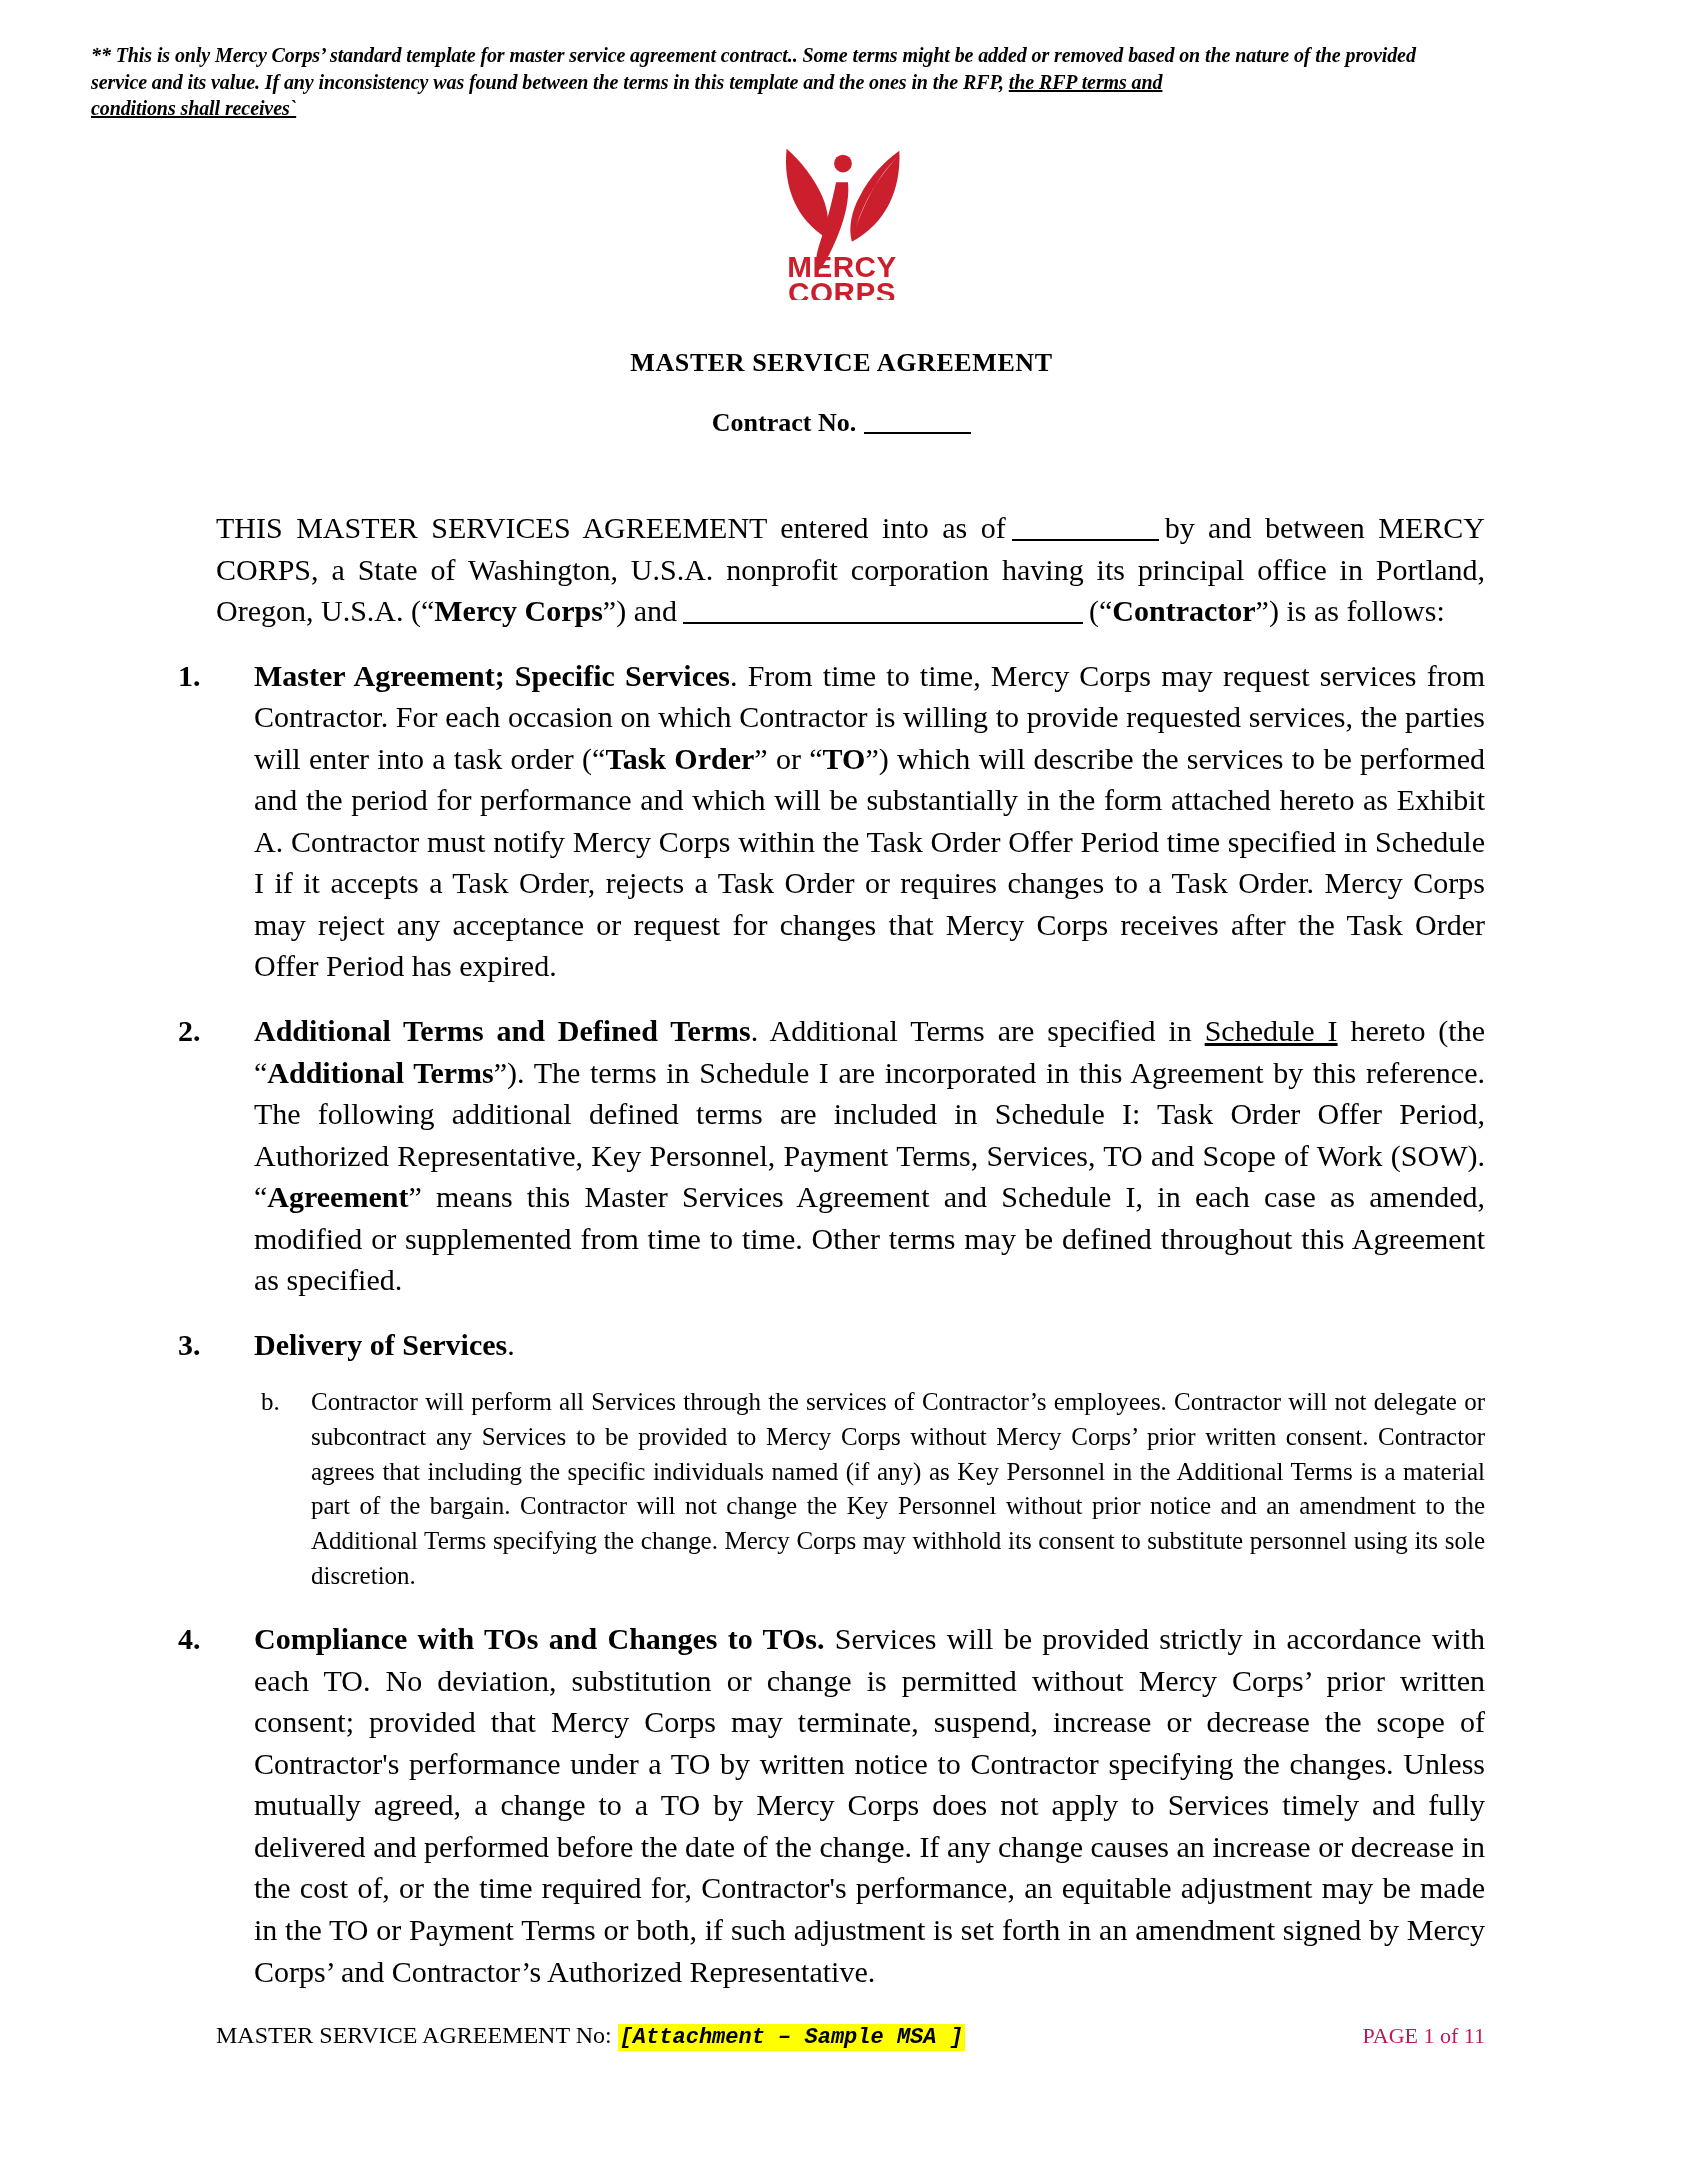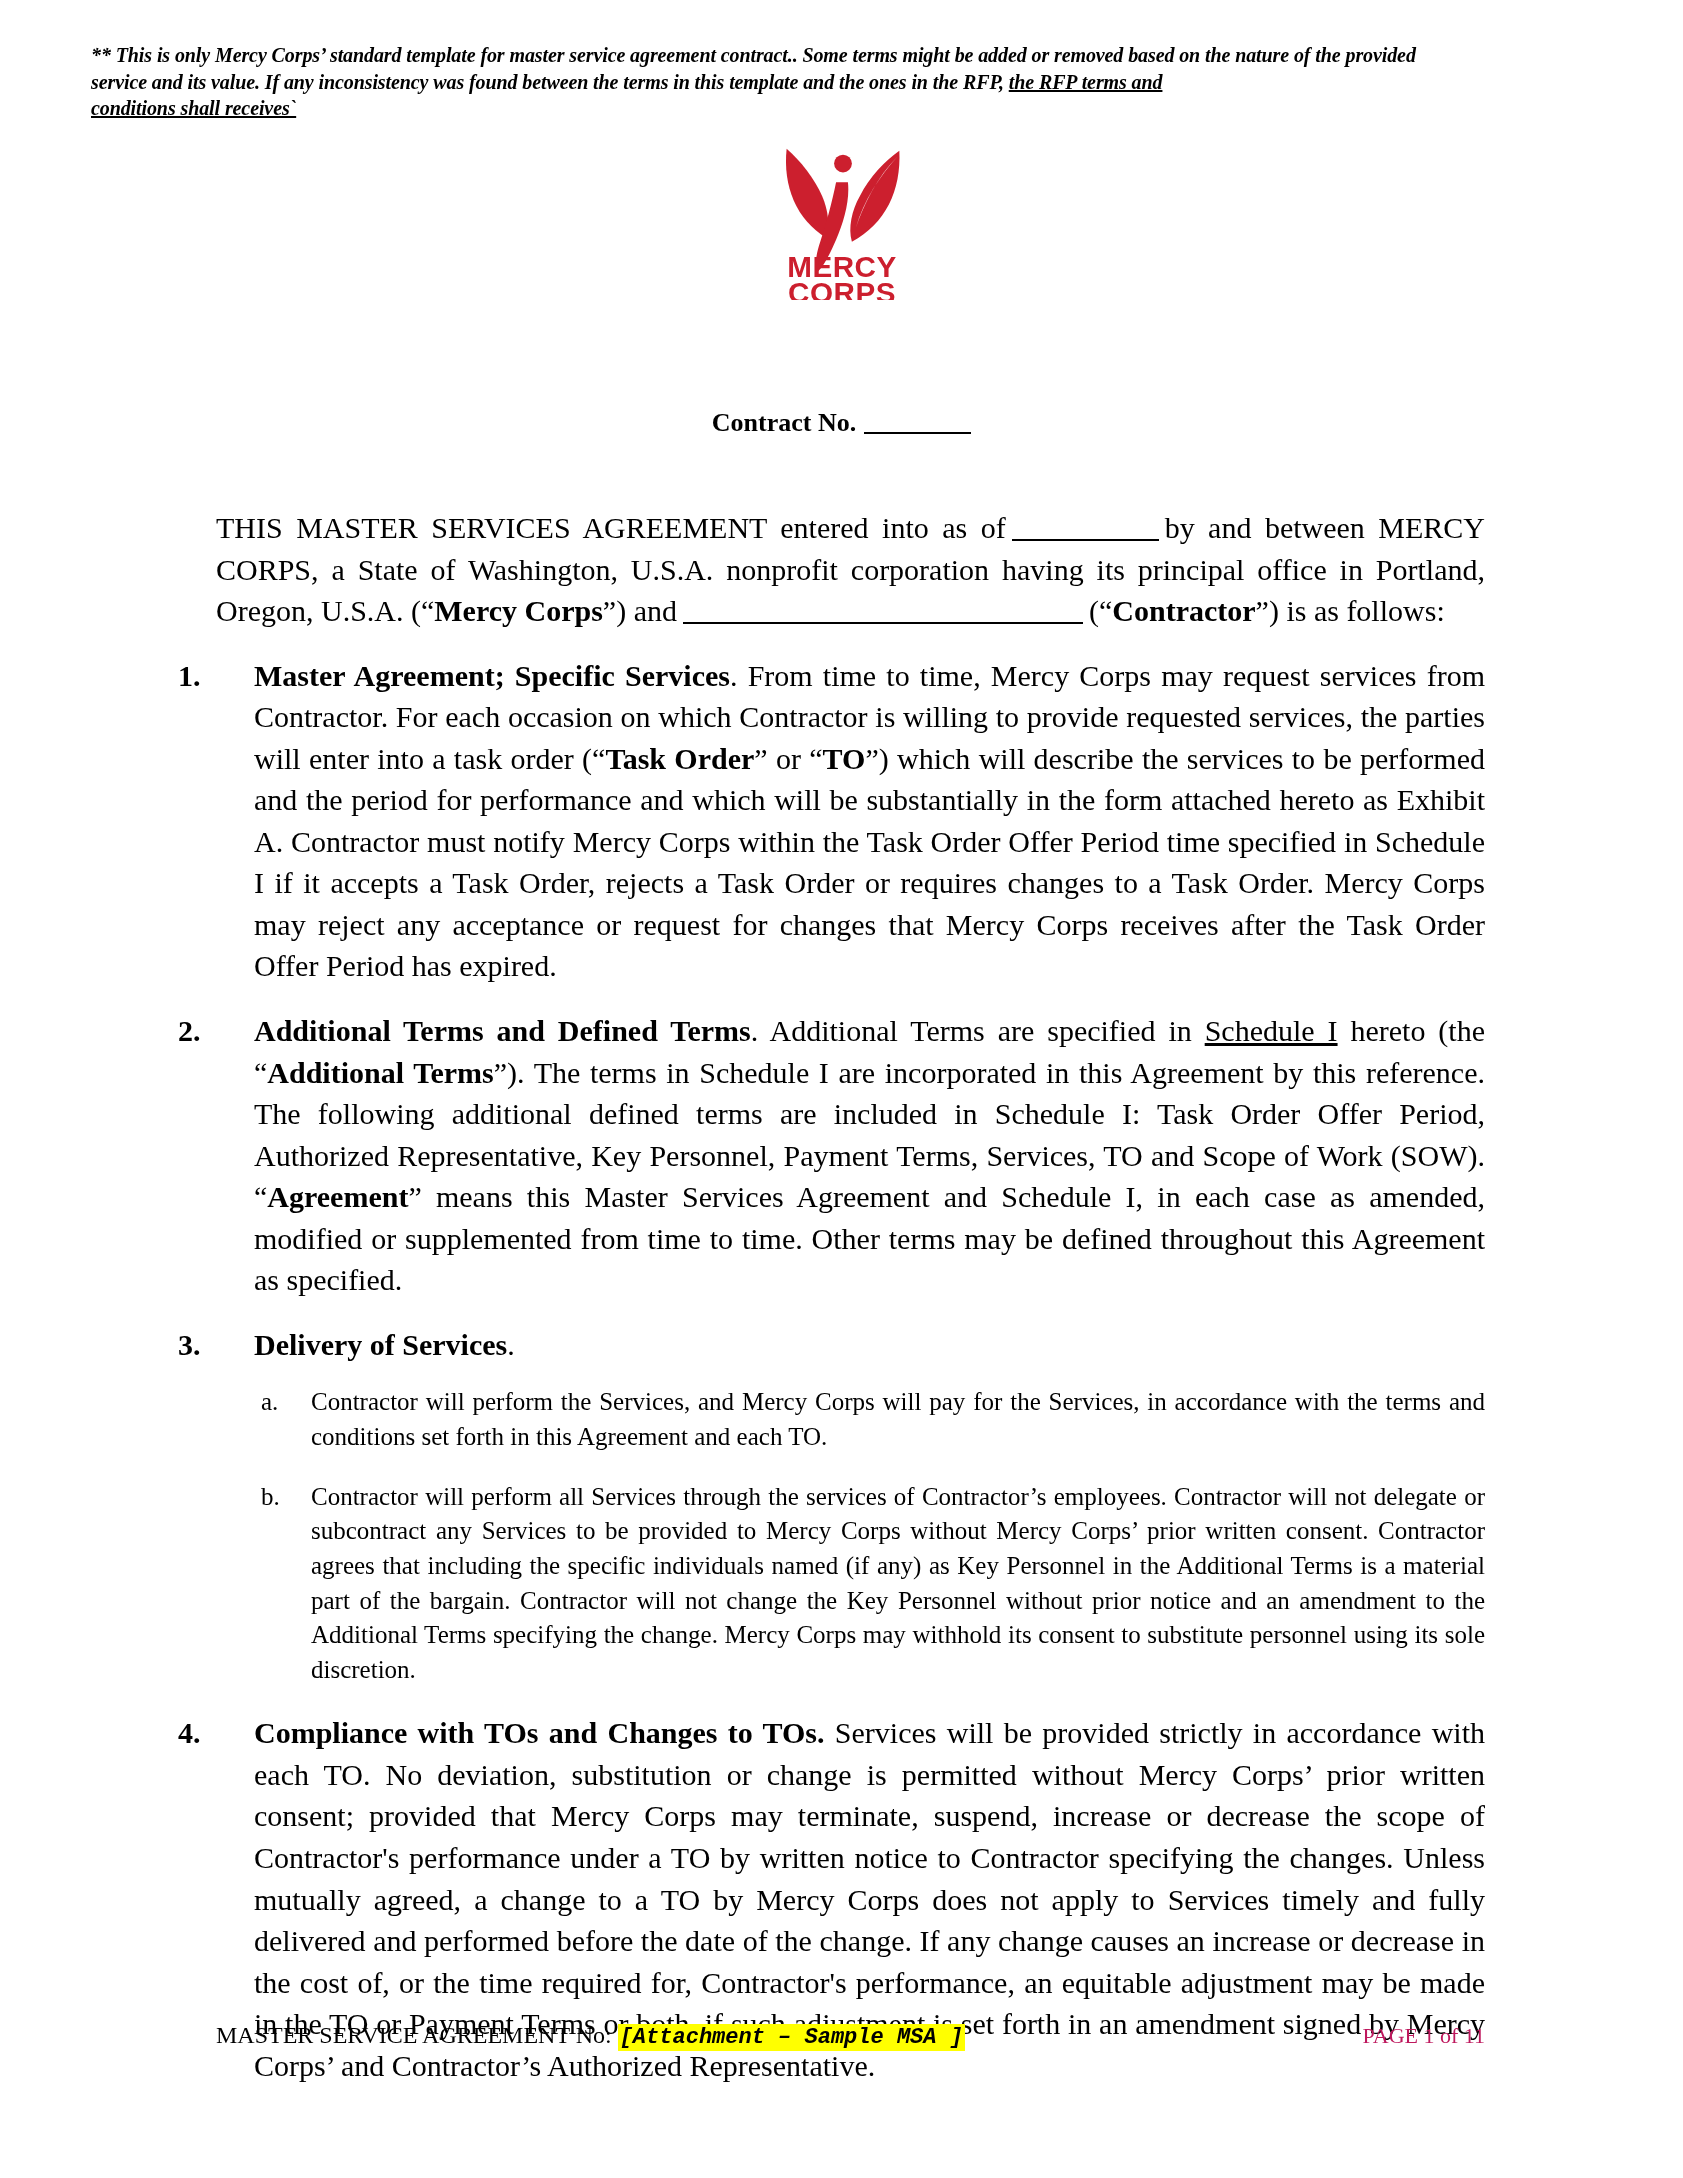--- a/index.html
+++ b/index.html
@@ -193,37 +193,37 @@
           <circle cx="91" cy="37" r="9"></circle>
         </g>
         <g fill="#cc1f2e" font-family="'Liberation Sans','DejaVu Sans',sans-serif" font-weight="bold" font-size="30" letter-spacing="0.5">
           <text x="90" y="152" text-anchor="middle">MERCY</text>
           <text x="90" y="178" text-anchor="middle">CORPS</text>
         </g>
       </svg>
     </div>
   </div>
 
+  <div class="doc-title">MASTER SERVICE AGREEMENT</div>
 
   <div class="contract-no">
     <span>Contract No.</span><span class="blank-line bl-contract"></span>
   </div>
 
   <div class="body">
 
     <p class="para"><span>THIS MASTER SERVICES AGREEMENT entered into as of</span><span class="blank-line bl-inline-a"></span><span>by and between MERCY CORPS, a State of Washington, U.S.A. nonprofit corporation having its principal office in Portland, Oregon, U.S.A. (“</span><span class="b">Mercy Corps</span><span>”) and</span><span class="blank-line bl-inline-b"></span><span>(“</span><span class="b">Contractor</span><span>”) is as follows:</span></p>
 
     <p class="para hang"><span class="num">1.</span><span class="b">Master Agreement; Specific Services</span><span>.   From time to time, Mercy Corps may request services from Contractor. For each occasion on which Contractor is willing to provide requested services, the parties will enter into a task order (“</span><span class="b">Task Order</span><span>” or “</span><span class="b">TO</span><span>”) which will describe the services to be performed and the period for performance and which will be substantially in the form attached hereto as Exhibit A. Contractor must notify Mercy Corps within the Task Order Offer Period time specified in Schedule I if it accepts a Task Order, rejects a Task Order or requires changes to a Task Order.  Mercy Corps may reject any acceptance or request for changes that Mercy Corps receives after the Task Order Offer Period has expired.</span></p>
 
     <p class="para hang"><span class="num">2.</span><span class="b">Additional Terms and Defined Terms</span><span>.    Additional Terms are specified in </span><span class="u">Schedule I</span><span> hereto (the “</span><span class="b">Additional Terms</span><span>”).  The terms in Schedule I are incorporated in this Agreement by this reference.  The following additional defined terms are included in Schedule I: Task Order Offer Period, Authorized Representative, Key Personnel, Payment Terms, Services, TO and Scope of Work (SOW).  “</span><span class="b">Agreement</span><span>” means this Master Services Agreement and Schedule I, in each case as amended, modified or supplemented from time to time.  Other terms may be defined throughout this Agreement as specified.</span></p>
 
     <p class="para hang tight"><span class="num">3.</span><span class="b">Delivery of Services</span><span>.</span></p>
 
     <ul class="sub-list">
-      <li class="sub"><span class="lbl">a.</span><span>Contractor will perform the Services, and Mercy Corps will pay for the Services, in accordance with the terms and conditions set forth in this Agreement and each TO.</span></li>
       <li class="sub"><span class="lbl">b.</span><span>Contractor will perform all Services through the services of Contractor’s employees.  Contractor will not delegate or subcontract any Services to be provided to Mercy Corps without Mercy Corps’ prior written consent.   Contractor agrees that including the specific individuals named (if any) as Key Personnel in the Additional Terms is a material part of the bargain.  Contractor will not change the Key Personnel without prior notice and an amendment to the Additional Terms specifying the change.  Mercy Corps may withhold its consent to substitute personnel using its sole discretion.</span></li>
     </ul>
 
     <p class="para hang"><span class="num">4.</span><span class="b">Compliance with TOs and Changes to TOs.</span><span> Services will be provided strictly in accordance with each TO.  No deviation, substitution or change is permitted without Mercy Corps’ prior written consent; provided that Mercy Corps may terminate, suspend, increase or decrease the scope of Contractor's performance under a TO by written notice to Contractor specifying the changes.  Unless mutually agreed, a change to a TO by Mercy Corps does not apply to Services timely and fully delivered and performed before the date of the change.  If any change causes an increase or decrease in the cost of, or the time required for, Contractor's performance, an equitable adjustment may be made in the TO or Payment Terms or both, if such adjustment is set forth in an amendment signed by Mercy Corps’ and Contractor’s Authorized Representative.</span></p>
 
   </div>
 
   <div class="footer">
     <div class="footer-left">
       <span>MASTER SERVICE AGREEMENT No:</span>

